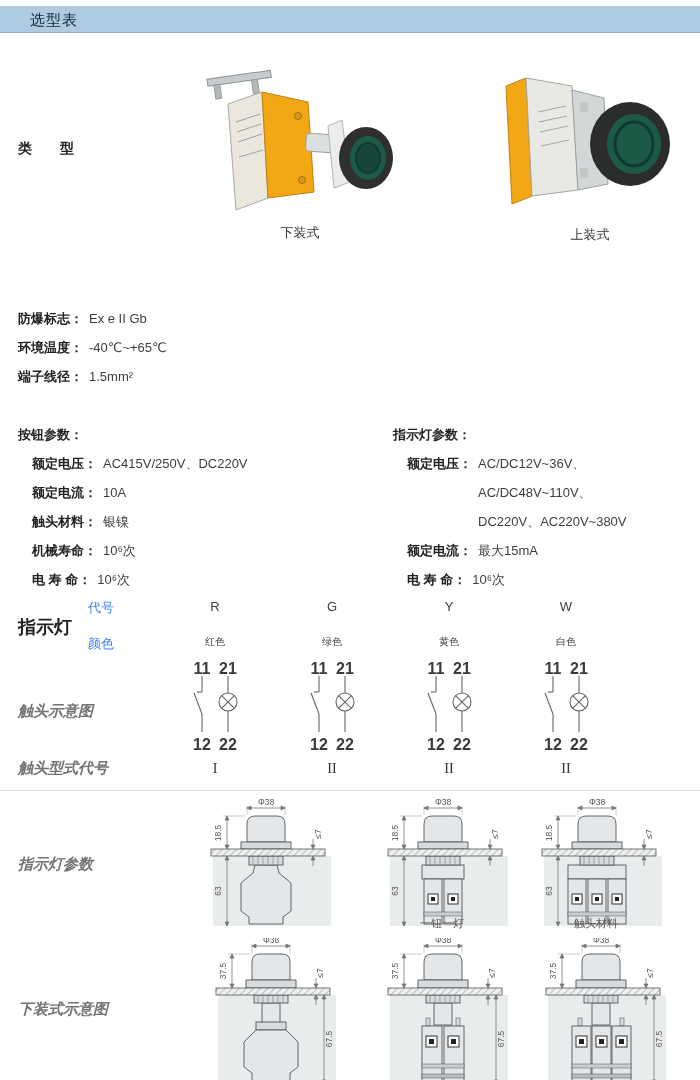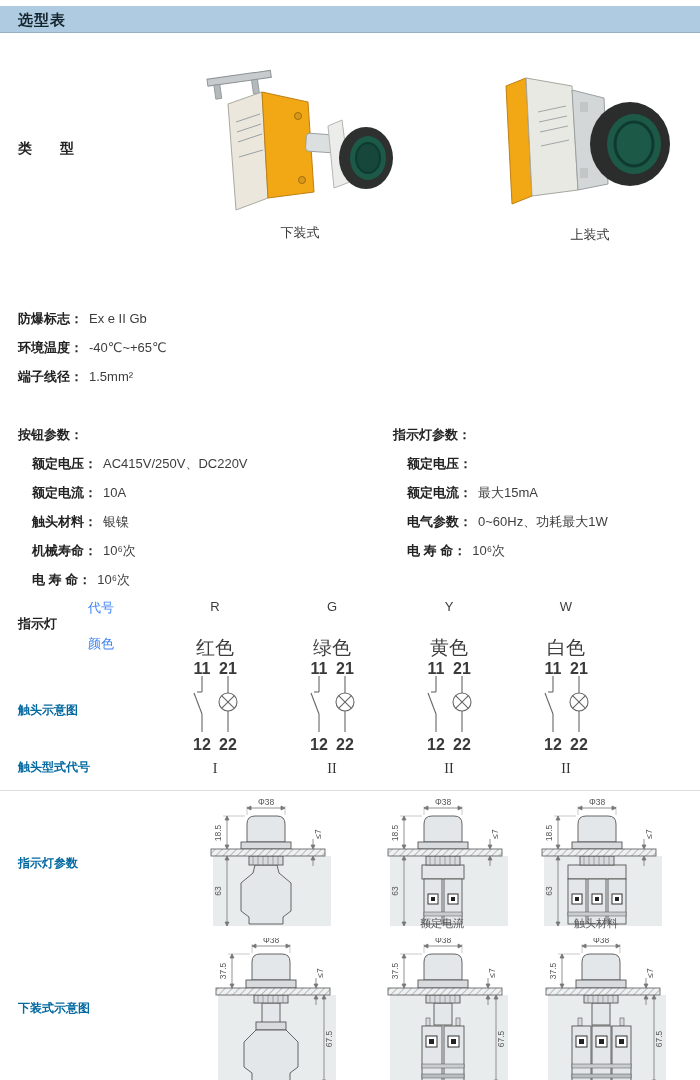--- a/index.html
+++ b/index.html
@@ -3,22 +3,22 @@
 <meta charset="utf-8">
 <style>
   * { margin:0; padding:0; box-sizing:border-box; }
   html,body { background:#fff; }
   body { font-family:"Liberation Sans","DejaVu Sans",sans-serif; color:#3a3a3a; }
   #page { position:relative; width:700px; height:1080px; background:#fff; overflow:hidden; }
 
   
   .header-bar { position:absolute; left:0; top:6px; width:700px; height:27px;
     background:#aecbe1; border-bottom:1px solid #93b2c8; }
-  .header-bar .title { position:absolute; left:18px; top:0; line-height:27px;
-    font-size:15px; font-weight:bold; color:#14242e; letter-spacing:1px; }
+  .header-bar .title { position:absolute; left:30px; top:0; line-height:27px;
+    font-size:15px; font-weight:normal; color:#14242e; letter-spacing:1px; }
 
   
   .type-label { position:absolute; left:18px; top:140px; font-size:14px; font-weight:bold; color:#222; }
   .photo { position:absolute; }
   .photo-caption { position:absolute; font-size:13px; color:#333; text-align:center; }
 
   
   .specs { position:absolute; left:18px; top:304px; width:670px; }
   .spec-row { height:29px; line-height:29px; font-size:13px; white-space:nowrap; }
   .spec-row .lbl { font-weight:bold; color:#222; margin-right:6px; }
@@ -28,26 +28,26 @@
   .param-col { position:absolute; top:420px; font-size:13px; }
   .param-col.left { left:18px; width:340px; }
   .param-col.right { left:393px; width:300px; }
   .param-title { height:29px; line-height:29px; font-weight:bold; color:#222; }
   .param-row { display:flex; line-height:29px;margin-left:14px; }
   .param-row .lbl { flex:0 0 auto; font-weight:bold; color:#222; margin-right:6px; white-space:pre; }
   .param-row .val { color:#3d3d3d; }
   .param-row .val .l2 { display:block; }
 
   
-  .ind-head-label { position:absolute; left:18px; top:615px; font-size:13px; font-weight:bold; color:#222; }
+  .ind-head-label { position:absolute; left:18px; top:615px; font-size:18px; font-weight:bold; color:#222; }
   .ind-sub { position:absolute; left:88px; font-size:13px; color:#3b82f6; }
-  .row-label { position:absolute; left:18px; font-size:12px; font-weight:bold; color:#0369a1; }
+  .row-label { position:absolute; left:18px; font-size:15px; font-weight:bold; color:#737373;font-style:italic; }
   .ind-col { position:absolute; top:598px; width:80px; height:186px; }
   .ind-code { position:absolute; top:1px; width:80px; text-align:center; font-size:13px; color:#3d3d3d; }
-  .ind-color { position:absolute; top:37px; width:80px; text-align:center; font-size:19px; color:#3d3d3d; }
+  .ind-color { position:absolute; top:37px; width:80px; text-align:center; font-size:10px; color:#3d3d3d; }
   .cdiag { position:absolute; top:62px; left:0; width:80px; height:96px; }
   .cdiag .t { position:absolute; width:22px; text-align:center; font-size:16px; font-weight:600; color:#3a3a3a; }
   .cdiag .t11 { left:16px; top:0; } .cdiag .t21 { left:42px; top:0; }
   .cdiag .t12 { left:16px; top:76px; } .cdiag .t22 { left:42px; top:76px; }
   .cdiag svg { position:absolute; left:5px; top:15px; }
   .ctype { position:absolute; top:163px; width:80px; text-align:center;
     font-family:"Liberation Serif","DejaVu Serif",serif; font-size:14px; color:#333; }
   .hairline { position:absolute; left:0; width:700px; height:1px; background:#dcdedf; }
 
   
@@ -156,28 +156,25 @@
     <div class="param-row">
       <span class="lbl">电 寿 命：</span>
       <span class="val">10⁶次</span>
     </div>
   </div>
 
   <div class="param-col right">
     <div class="param-title">指示灯参数：</div>
     <div class="param-row">
       <span class="lbl">额定电压：</span>
+      <span class="val"><span>AC/DC12V~36V、AC/DC48V~110V、</span><span class="l2">DC220V、AC220V~380V</span></span>
     </div>
     <div class="param-row">
       <span class="lbl">额定电流：</span>
       <span class="val">最大15mA</span>
-    </div>
-    <div class="param-row">
-      <span class="lbl">电气参数：</span>
-      <span class="val">0~60Hz、功耗最大1W</span>
     </div>
     <div class="param-row">
       <span class="lbl">电 寿 命：</span>
       <span class="val">10⁶次</span>
     </div>
   </div>
 
   <div class="ind-head-label">指示灯</div>
   <div class="ind-sub" style="top:599px">代号</div>
   <div class="ind-sub" style="top:635px">颜色</div>
@@ -389,21 +386,21 @@
       <line x1="128" y1="45" x2="128" y2="55"></line>
         <line x1="128" y1="62" x2="128" y2="72"></line>
       <path d="M128 55 l-2 -4 h4 z M128 62 l-2 4 h4 z" fill="#777"></path>
       </g>
     <text class="dimtxt" x="81" y="11" text-anchor="middle">Φ38</text>
     <text class="dimtxt" text-anchor="middle" transform="translate(36 39) rotate(-90)">18.5</text>
     <text class="dimtxt" text-anchor="middle" transform="translate(136 40) rotate(-90)">≤7</text>
     <text class="dimtxt" text-anchor="middle" transform="translate(36 97) rotate(-90)">63</text>
   </svg>
 
-  <div class="draw-caption" style="left:362px;top:916px">额定电流</div>
+  <div class="draw-caption" style="left:362px;top:916px">一钮一灯</div>
   <div class="draw-caption" style="left:516px;top:916px">触头材料</div>
 
   <div class="row-label" style="top:1000px">下装式示意图</div>
 
   <svg class="tdraw" style="left:190px;top:938px" width="160" height="150" viewBox="0 0 160 150">
     <rect x="28" y="57" width="118" height="90" fill="#e9eced"></rect>
     <rect class="shape" x="72" y="65" width="18" height="22"></rect>
     <rect class="shape2" x="66" y="84" width="30" height="8"></rect>
     <polygon class="shape" points="66,92 96,92 108,104 108,129 100,135 100,145 62,145 62,135 54,129 54,104"></polygon>
     <rect class="shape2" x="64" y="57" width="34" height="8"></rect>

